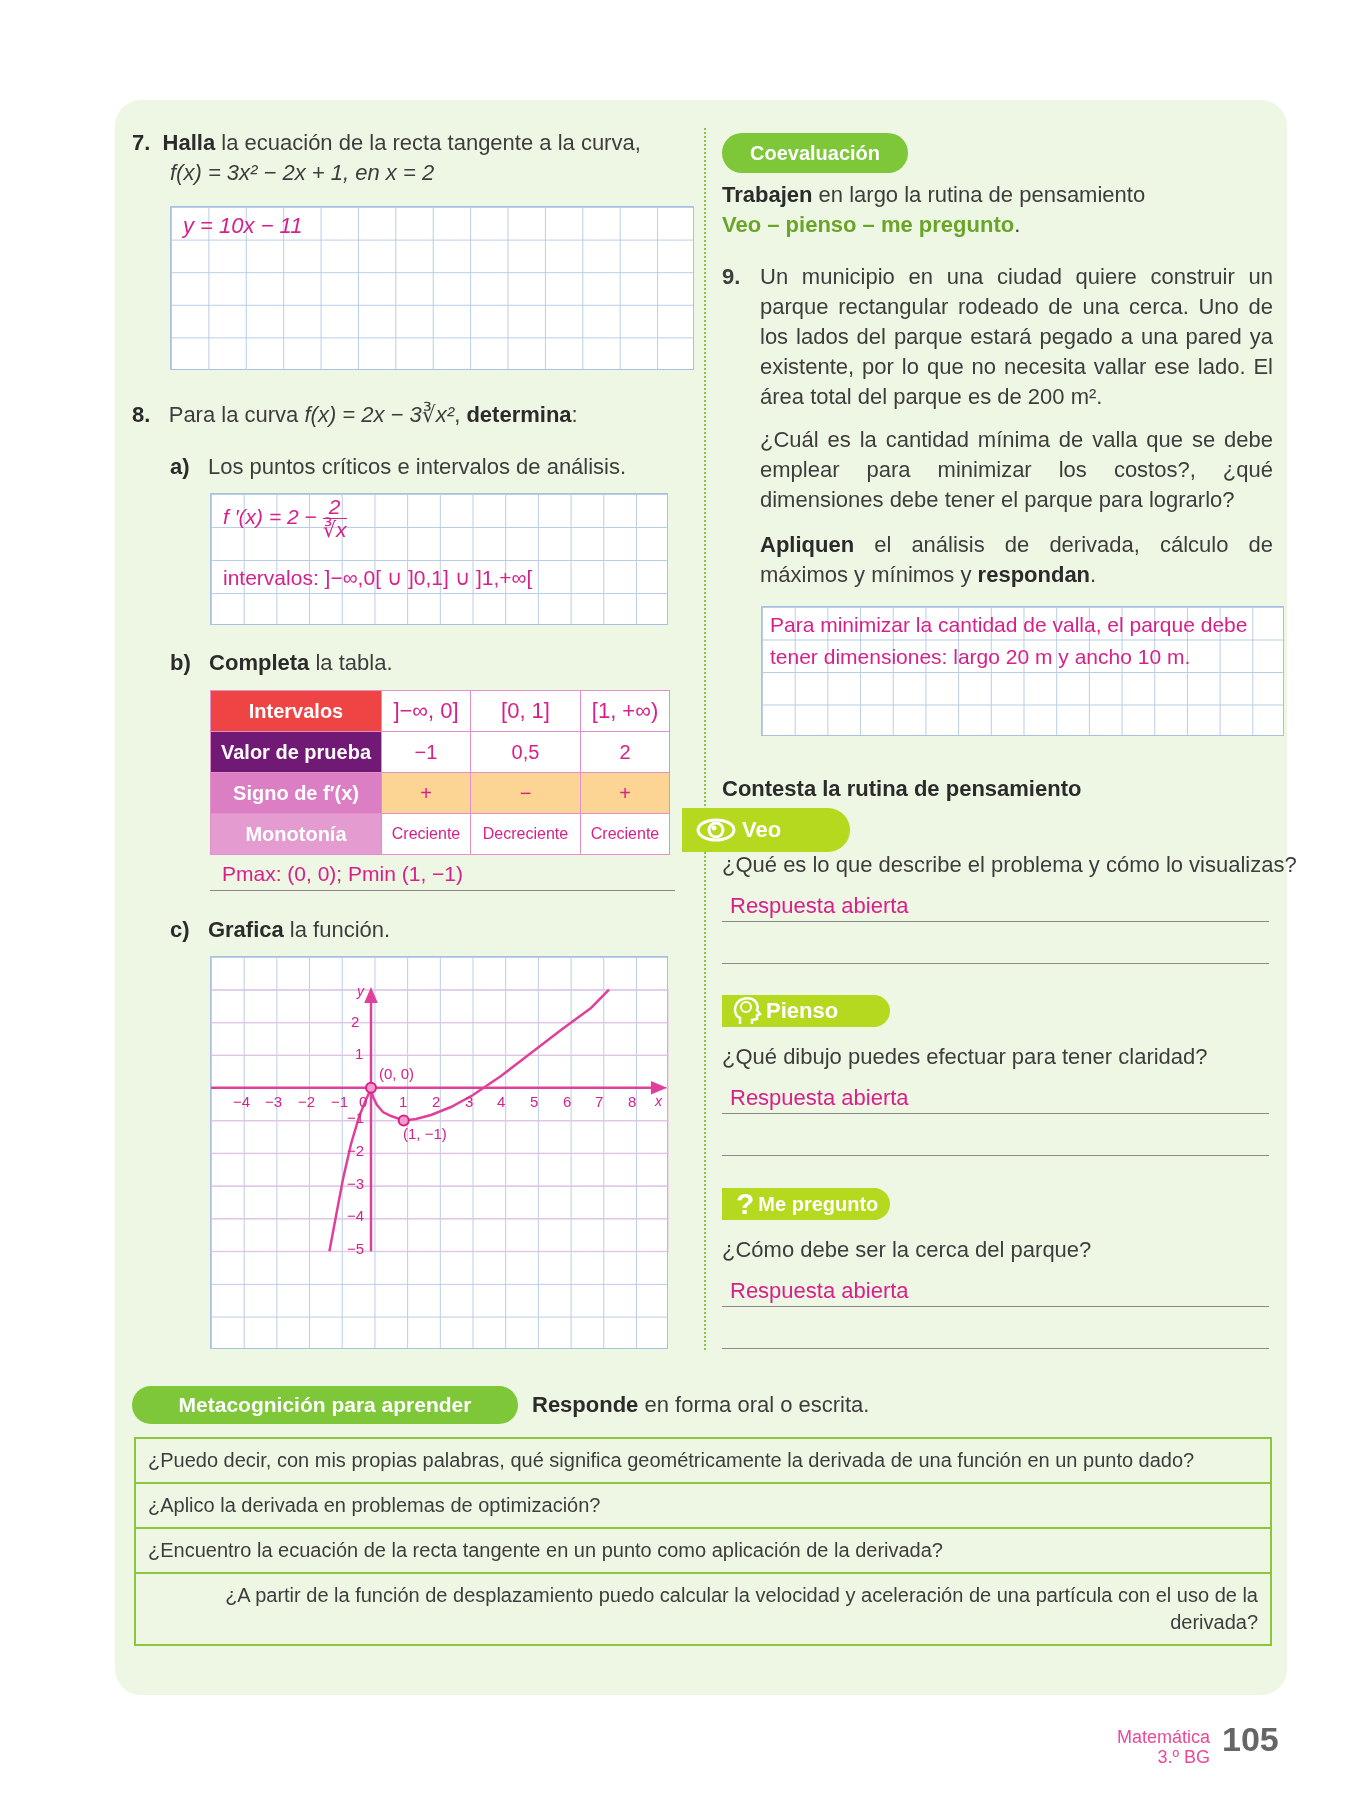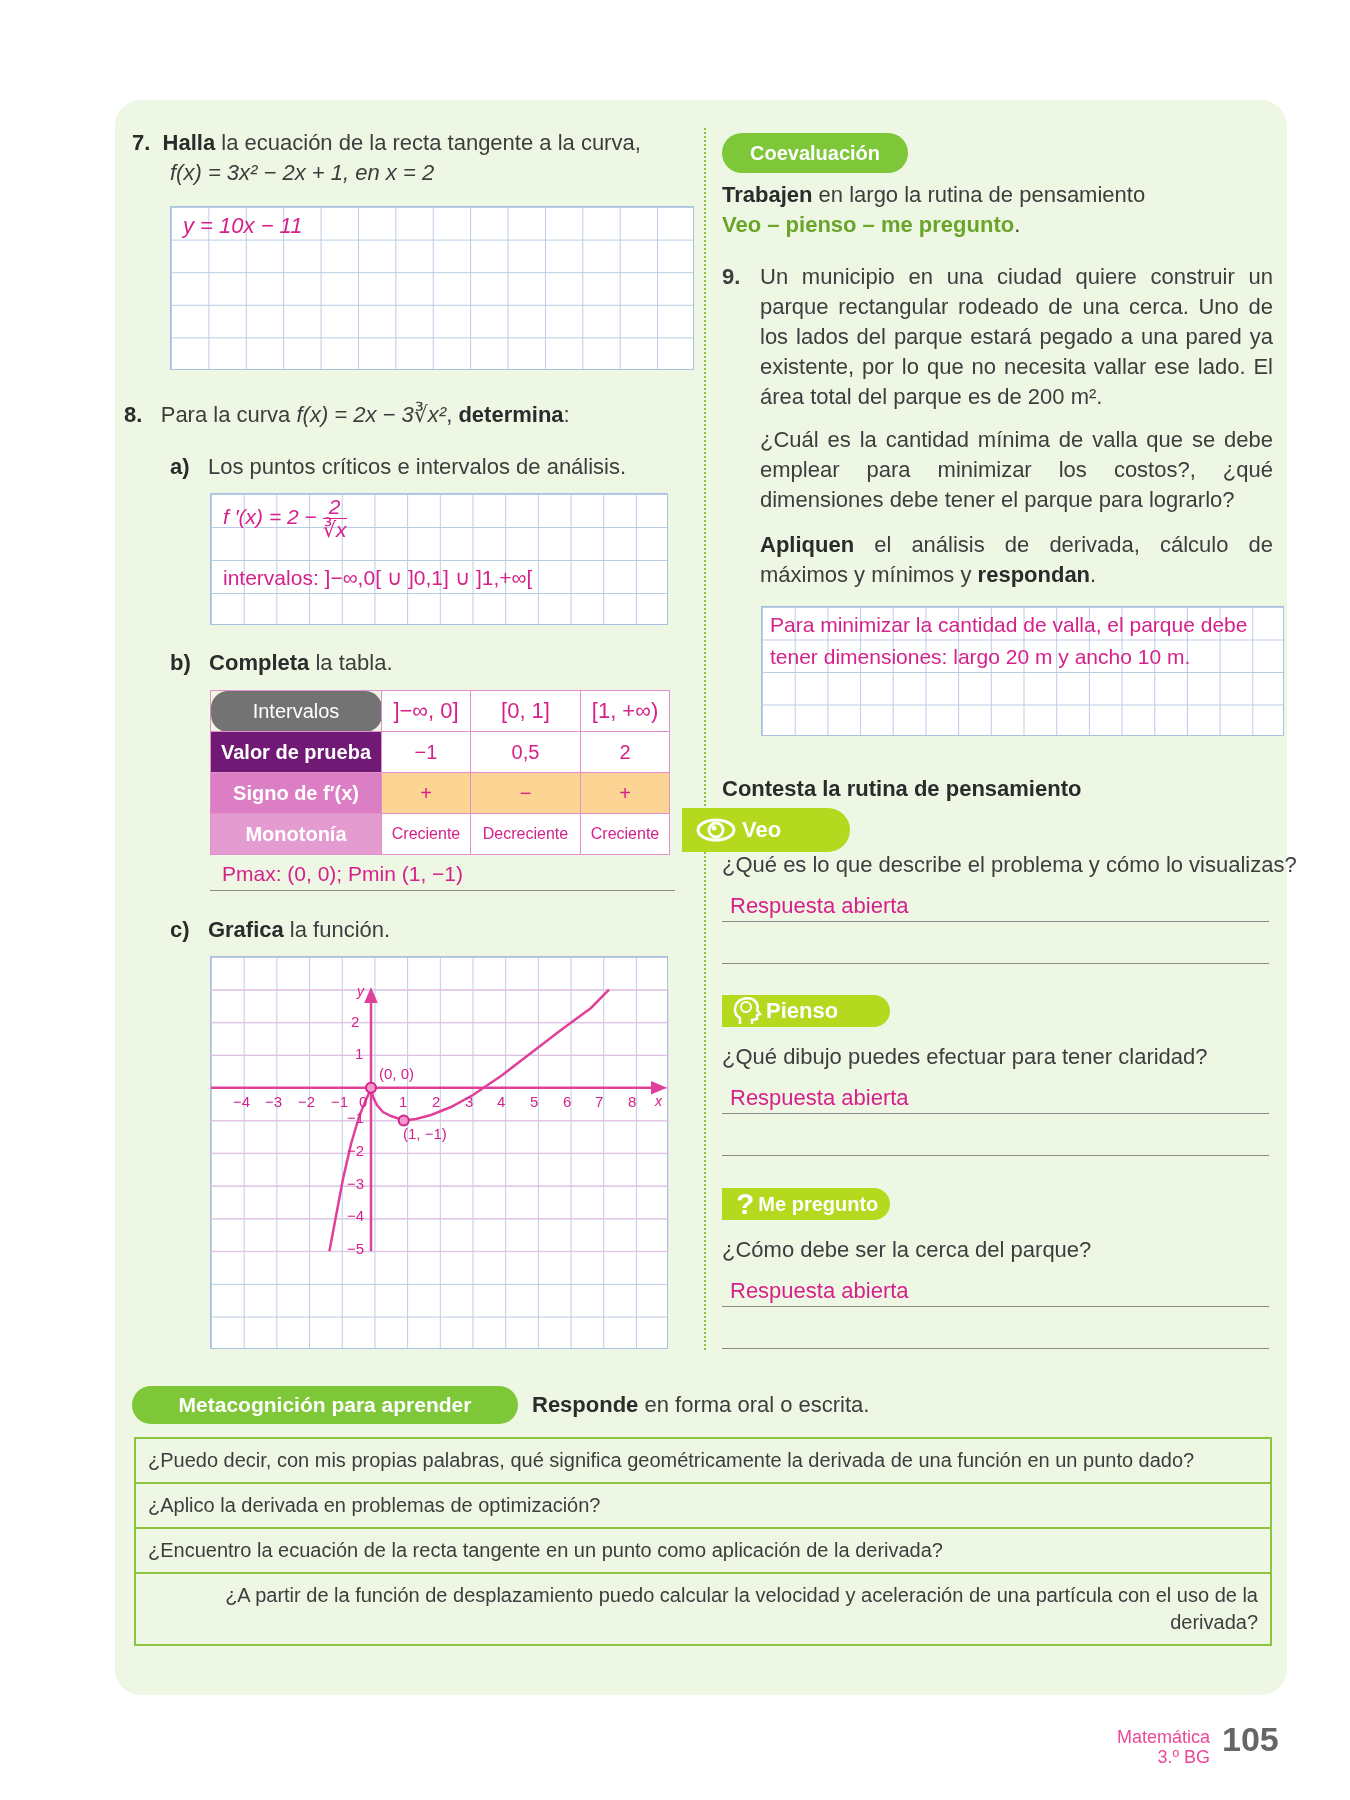--- a/index.html
+++ b/index.html
@@ -13,21 +13,21 @@
   .bold{font-weight:bold;color:#2b2b2b;}
   .pink{color:#d6218a;}
   .green-text{color:#6aa52a;font-weight:bold;}
   .grid{background-color:#ffffff;
         background-image:linear-gradient(to right,#b9cde6 1px,transparent 1px),linear-gradient(to bottom,#b9cde6 1px,transparent 1px);
         border:1.5px solid #a9c1df;box-sizing:border-box;}
   .pill{background:#7ec738;color:#fff;font-weight:bold;border-radius:22px;font-size:20px;display:flex;align-items:center;}
   .lime-pill{background:#b5d91f;color:#fff;font-weight:bold;border-radius:0 22px 22px 0;display:flex;align-items:center;font-size:22px;}
   table.mono{border-collapse:collapse;position:absolute;}
   table.mono td{height:38px;text-align:center;font-size:20px;border:1.5px solid #e38fcb;}
-  .th1{background:#737373;color:#fff;font-weight:normal;border-radius:17px;}
+  .th1{background:#ef4444;color:#fff;font-weight:bold;}
   .th2{background:#701a75;color:#fff;font-weight:bold;}
   .th3{background:#dc7ec4;color:#fff;font-weight:bold;}
   .th4{background:#e39bd0;color:#fff;font-weight:bold;}
   .cell{background:#fff;color:#d6218a;}
   .cell-sign{background:#fcd594;color:#d6218a;}
   .line{border-bottom:1.5px solid #8a8a8a;}
   .meta-table{left:134px;top:1437px;width:1138px;border:2px solid #8cc63f;box-sizing:border-box;background:#eef7e4;}
   .meta-row{border-bottom:2px solid #8cc63f;padding:8px 12px;font-size:20px;line-height:27px;color:#3d3d3d;}
   .meta-row:last-child{border-bottom:none;text-align:right;}
   .footer-sub{font-size:18px;color:#ec4899;text-align:right;line-height:20px;}
@@ -44,21 +44,21 @@
 
 <div class="abs txt" style="left:132px;top:128px;width:560px;">
   <span class="q-num">7.</span>&nbsp;
   <span class="bold">Halla</span><span> la ecuación de la recta tangente a la curva,</span>
 </div>
 <div class="abs txt" style="left:170px;top:158px;font-style:italic;">f(x) = 3x² − 2x + 1, en x = 2</div>
 <div class="abs grid" style="left:170px;top:206px;width:524px;height:164px;background-size:37.4px 32.6px;">
   <div class="abs pink" style="left:12px;top:6px;font-size:22px;font-style:italic;">y = 10x − 11</div>
 </div>
 
-<div class="abs txt" style="left:124px;top:400px;">
+<div class="abs txt" style="left:132px;top:400px;">
   <span class="q-num">8.</span>&nbsp;&nbsp;
   <span>Para la curva </span><span style="font-style:italic;">f(x) = 2x − 3∛x²</span>,
   <span class="bold">determina</span><span>:</span>
 </div>
 
 <div class="abs txt" style="left:170px;top:452px;">
   <span class="bold">a)</span>&nbsp;&nbsp;
   <span>Los puntos críticos e intervalos de análisis.</span>
 </div>
 <div class="abs grid" style="left:210px;top:493px;width:458px;height:132px;background-size:32.7px 33px;">

